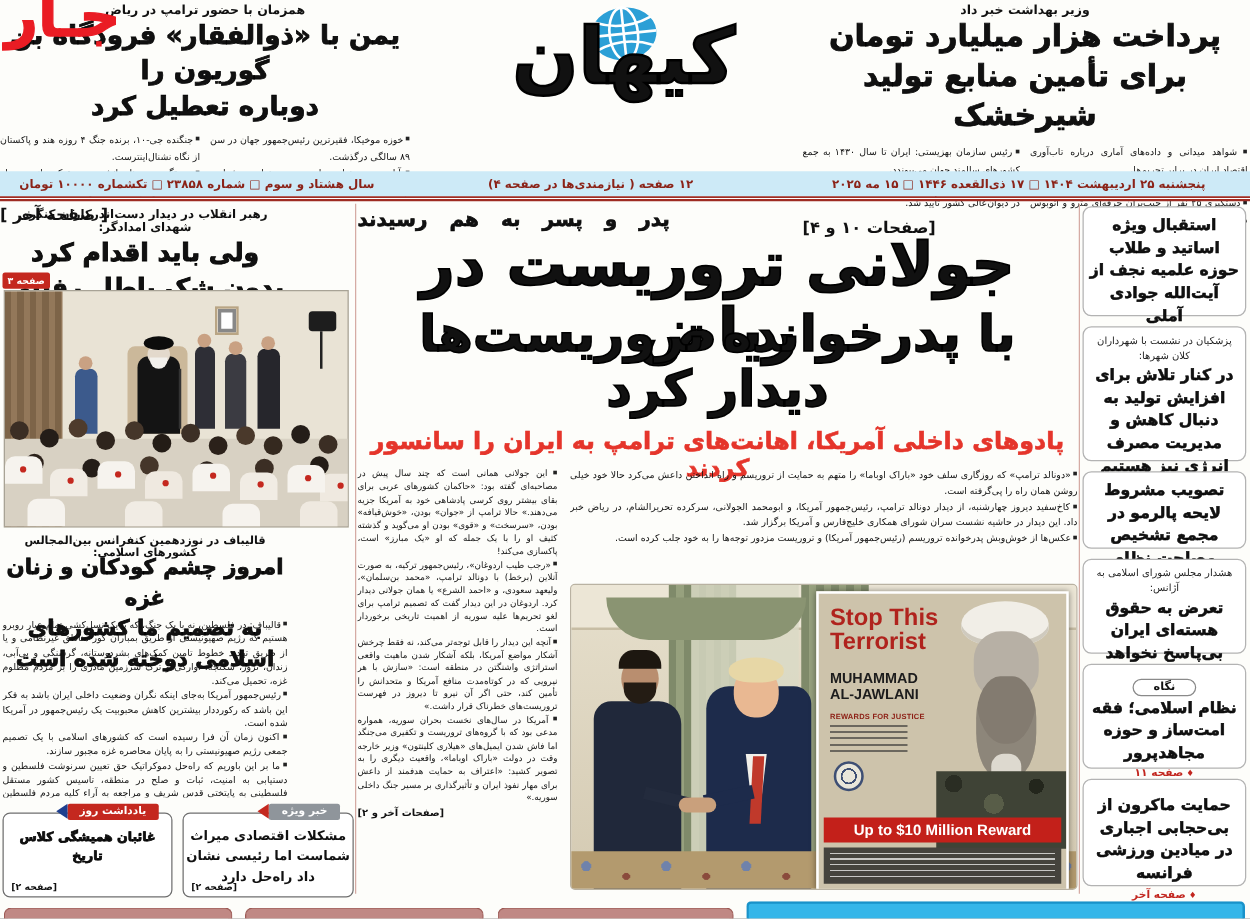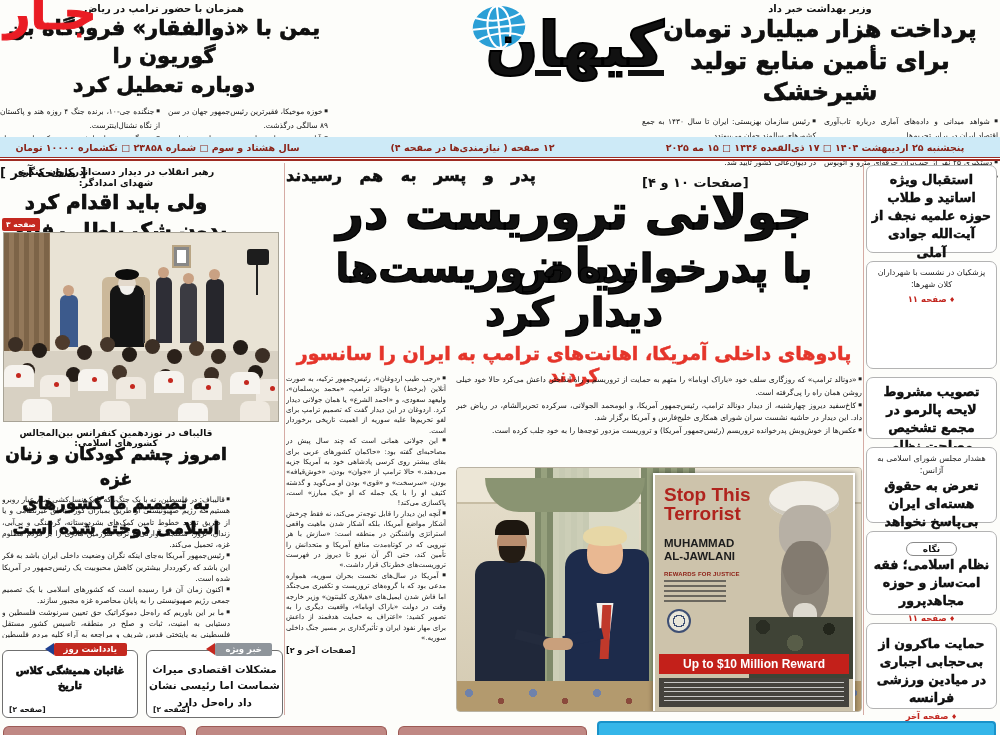--- a/index.html
+++ b/index.html
@@ -18,21 +18,21 @@
   .hdr-left .hl{font-size:21px;font-weight:900;line-height:1.35;text-align:center;-webkit-text-stroke:.6px #000;}
   .bl2{display:flex;gap:8px;margin-top:6px;font-size:7.5px;line-height:1.8;}
   .bl2>div{flex:1;}
   .bi{text-align:justify;}
   .bi::before{content:"◼ ";font-size:4.5px;vertical-align:2px;color:#222;}
   .pref{font-weight:bold;font-size:13px;text-align:left;margin-top:2px;}
 
   .watermark{position:absolute;left:4px;top:-14px;font-size:46px;font-weight:900;
     color:#ea1c24;-webkit-text-stroke:1px #ea1c24;z-index:9;}
 
-  .logo-wrap{position:absolute;left:334px;top:0;width:330px;height:134px;text-decoration:underline;}
+  .logo-wrap{position:absolute;left:334px;top:0;width:330px;height:134px;text-align:center;}
   .globe{display:block;margin:4px auto 0;transform:rotate(-6deg);}
   .logo-text{position:relative;z-index:2;font-size:62px;font-weight:900;line-height:1;
     margin-top:-36px;-webkit-text-stroke:2px #000;letter-spacing:-2px;}
 
   
   .datebar{position:absolute;left:0;top:137px;width:1000px;height:20px;background:#cdeaf7;
     display:flex;align-items:center;color:#8b2318;font-weight:bold;font-size:9.5px;}
   .db-right{width:370px;text-align:center;}
   .db-center{flex:1;text-align:center;}
   .db-left{width:315px;text-align:center;}
@@ -254,20 +254,21 @@
   <div class="vline" style="left:284px"></div>
   <div class="vline" style="left:863px"></div>
 
   <div class="sidebar">
     <div class="card" style="height:88px">
       <div class="ct">استقبال ویژه اساتید و طلاب حوزه علمیه نجف از آیت‌الله جوادی آملی</div>
       <div class="cp">صفحه ۳</div>
     </div>
     <div class="card" style="height:108px">
       <div class="ck">پزشکیان در نشست با شهرداران کلان شهرها:</div>
+      <div class="ct">در کنار تلاش برای افزایش تولید به دنبال کاهش و مدیریت مصرف انرژی نیز هستیم</div>
       <div class="cp">صفحه ۱۱</div>
     </div>
     <div class="card" style="height:62px">
       <div class="ct">تصویب مشروط لایحه پالرمو در مجمع تشخیص مصلحت نظام</div>
       <div class="cp">صفحه ۱۱</div>
     </div>
     <div class="card" style="height:76px">
       <div class="ck">هشدار مجلس شورای اسلامی به آژانس:</div>
       <div class="ct">تعرض به حقوق هسته‌ای ایران بی‌پاسخ نخواهد ماند</div>
       <div class="cp">صفحه ۱۱</div>
@@ -289,22 +290,22 @@
     <div class="h1b">با پدرخوانده تروریست‌ها دیدار کرد</div>
     <div class="sub">پادوهای داخلی آمریکا، اهانت‌های ترامپ به ایران را سانسور کردند</div>
 
     <div class="mb-right jst">
       <div class="bi">«دونالد ترامپ» که روزگاری سلف خود «باراک اوباما» را متهم به حمایت از تروریسم و راه انداختن داعش می‌کرد حالا خود خیلی روشن همان راه را پی‌گرفته است.</div>
       <div class="bi">کاخ‌سفید دیروز چهارشنبه، از دیدار دونالد ترامپ، رئیس‌جمهور آمریکا، و ابومحمد الجولانی، سرکرده تحریرالشام، در ریاض خبر داد. این دیدار در حاشیه نشست سران شورای همکاری خلیج‌فارس و آمریکا برگزار شد.</div>
       <div class="bi">عکس‌ها از خوش‌وبش پدرخوانده تروریسم (رئیس‌جمهور آمریکا) و تروریست مزدور توجه‌ها را به خود جلب کرده است.</div>
     </div>
 
     <div class="mb-left jst">
+      <div class="bi">این جولانی همانی است که چند سال پیش در مصاحبه‌ای گفته بود: «حاکمان کشورهای عربی برای بقای بیشتر روی کرسی پادشاهی خود به آمریکا جزیه می‌دهند.» حالا ترامپ از «جوان» بودن، «خوش‌قیافه» بودن، «سرسخت» و «قوی» بودن او می‌گوید و گذشته کثیف او را با یک جمله که او «یک مبارز» است، پاکسازی می‌کند!</div>
       <div class="bi">«رجب طیب اردوغان»، رئیس‌جمهور ترکیه، به صورت آنلاین (برخط) با دونالد ترامپ، «محمد بن‌سلمان»، ولیعهد سعودی، و «احمد الشرع» یا همان جولانی دیدار کرد. اردوغان در این دیدار گفت که تصمیم ترامپ برای لغو تحریم‌ها علیه سوریه از اهمیت تاریخی برخوردار است.</div>
-      <div class="bi">این جولانی همانی است که چند سال پیش در مصاحبه‌ای گفته بود: «حاکمان کشورهای عربی برای بقای بیشتر روی کرسی پادشاهی خود به آمریکا جزیه می‌دهند.» حالا ترامپ از «جوان» بودن، «خوش‌قیافه» بودن، «سرسخت» و «قوی» بودن او می‌گوید و گذشته کثیف او را با یک جمله که او «یک مبارز» است، پاکسازی می‌کند!</div>
       <div class="bi">آنچه این دیدار را قابل توجه‌تر می‌کند، نه فقط چرخش آشکار مواضع آمریکا، بلکه آشکار شدن ماهیت واقعی استراتژی واشنگتن در منطقه است: «سازش با هر نیرویی که در کوتاه‌مدت منافع آمریکا و متحدانش را تأمین کند، حتی اگر آن نیرو تا دیروز در فهرست تروریست‌های خطرناک قرار داشت.»</div>
       <div class="bi">آمریکا در سال‌های نخست بحران سوریه، همواره مدعی بود که با گروه‌های تروریست و تکفیری می‌جنگد اما فاش شدن ایمیل‌های «هیلاری کلینتون» وزیر خارجه وقت در دولت «باراک اوباما»، واقعیت دیگری را به تصویر کشید: «اعتراف به حمایت هدفمند از داعش برای مهار نفوذ ایران و تأثیرگذاری بر مسیر جنگ داخلی سوریه.»</div>
       <div class="pref">[صفحات آخر و ۲]</div>
     </div>
 
     <div class="photo1">
       <div class="p1-molding"></div>
       <div class="p1-curt" style="left:78px"></div>
       <div class="p1-sheer"></div>
       <div class="p1-curt" style="left:184px"></div>

